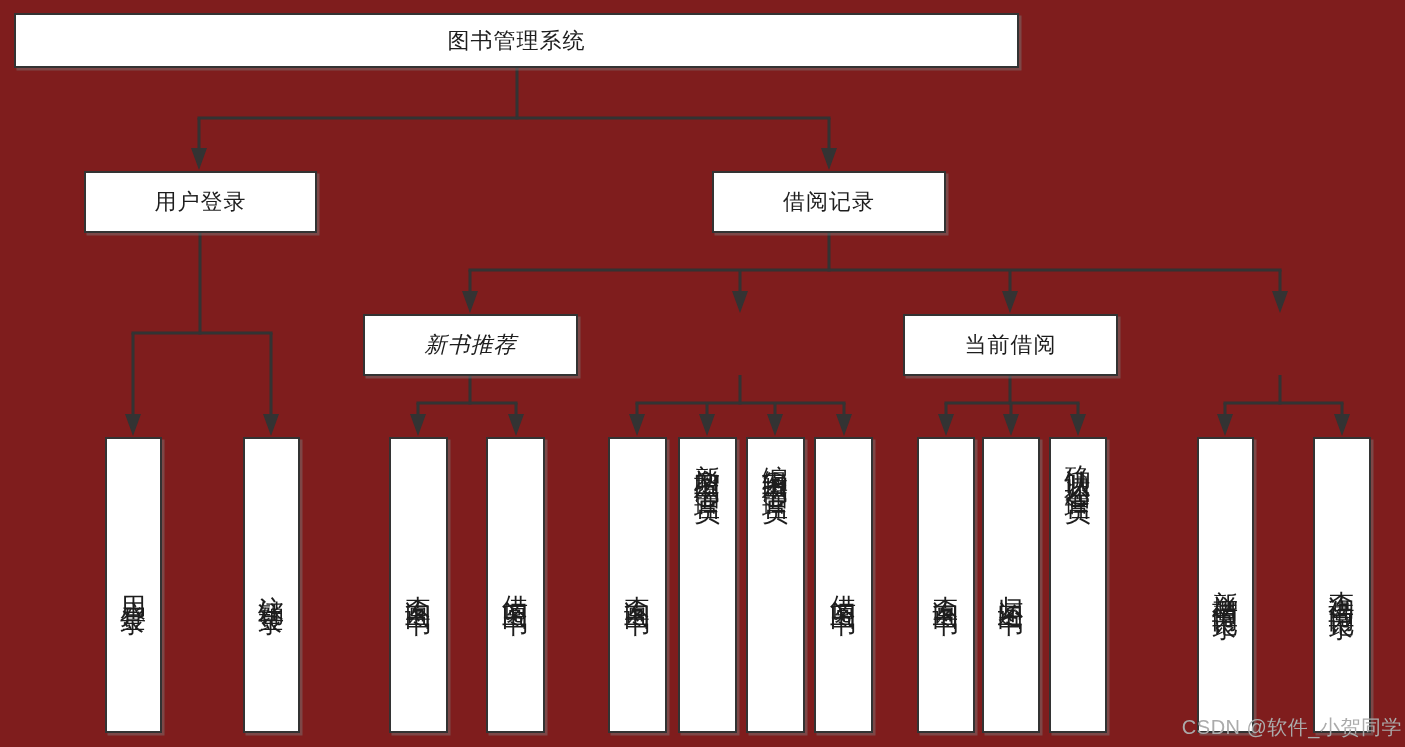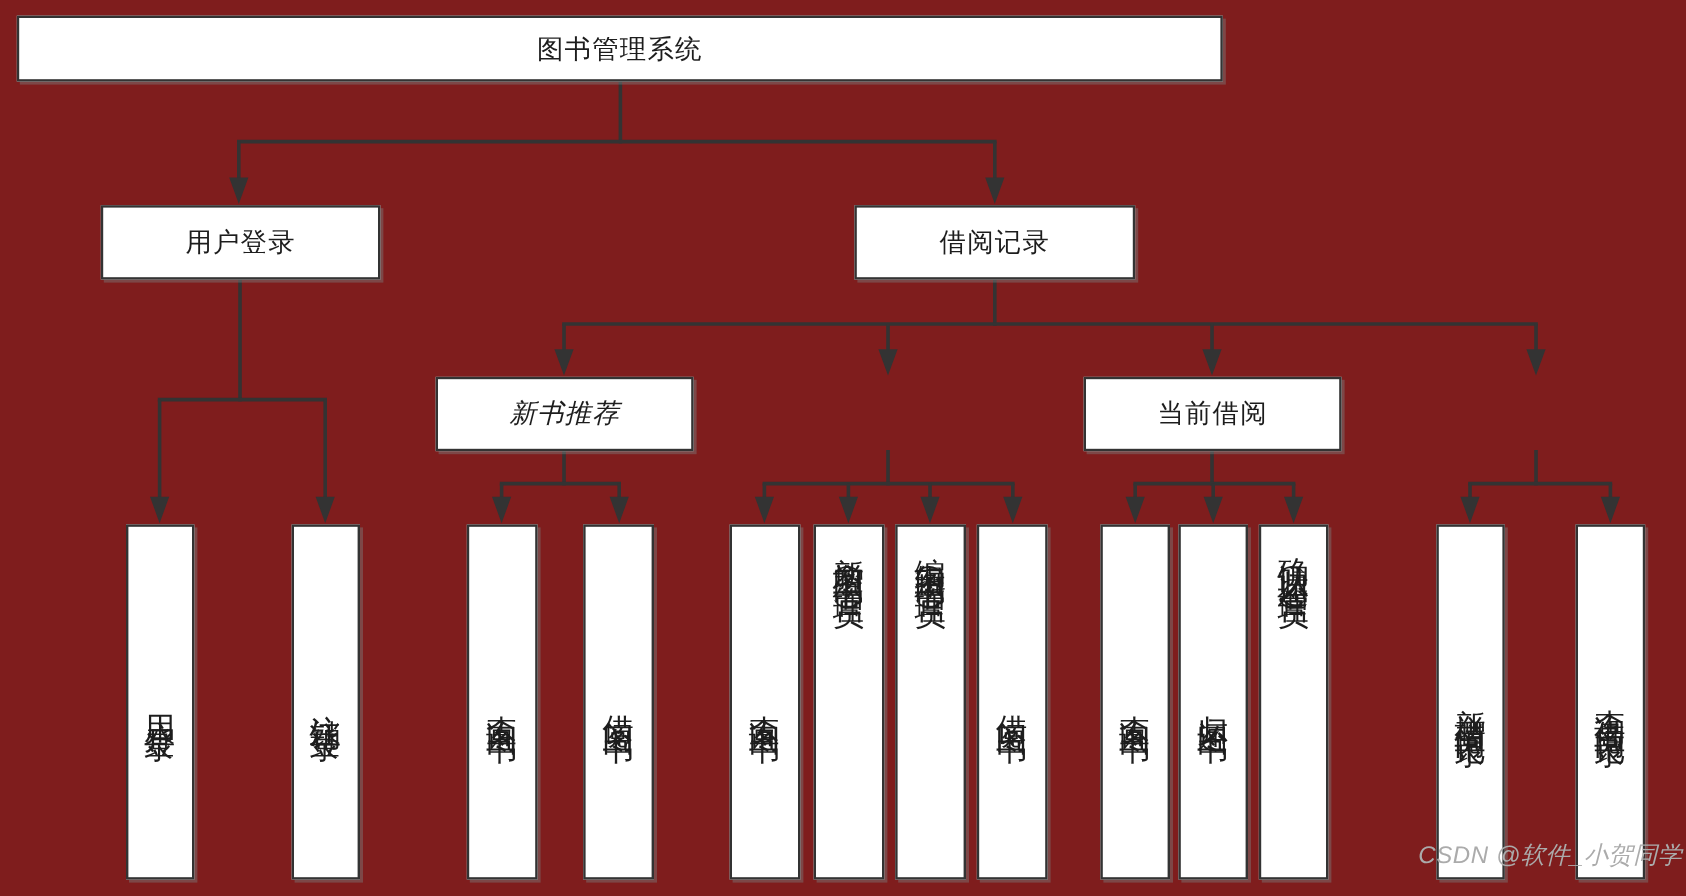--- a/index.html
+++ b/index.html
@@ -49,27 +49,26 @@
     font-size: 26px;
     letter-spacing: 5px;
     line-height: 1;
     white-space: nowrap;
   }
   .leaf.from-top { align-items: flex-start; }
   .leaf.from-top .vlabel { margin-top: 5px; }
   .watermark {
     position: absolute;
     right: 3px;
-    bottom: 21px;
+    bottom: 6px;
     font-size: 20px;
     color: #ababab;
     letter-spacing: 0.5px;
     z-index: 3;
     white-space: nowrap;
-    font-style: italic;
   }
 </style>
 </head>
 <body>
 
 <div class="canvas">
 
   <svg class="wires" width="1405" height="747" viewBox="0 0 1405 747" stroke="#333333" stroke-width="3" fill="#333333">
 
     <line x1="517" y1="66" x2="517" y2="119.5"></line>

